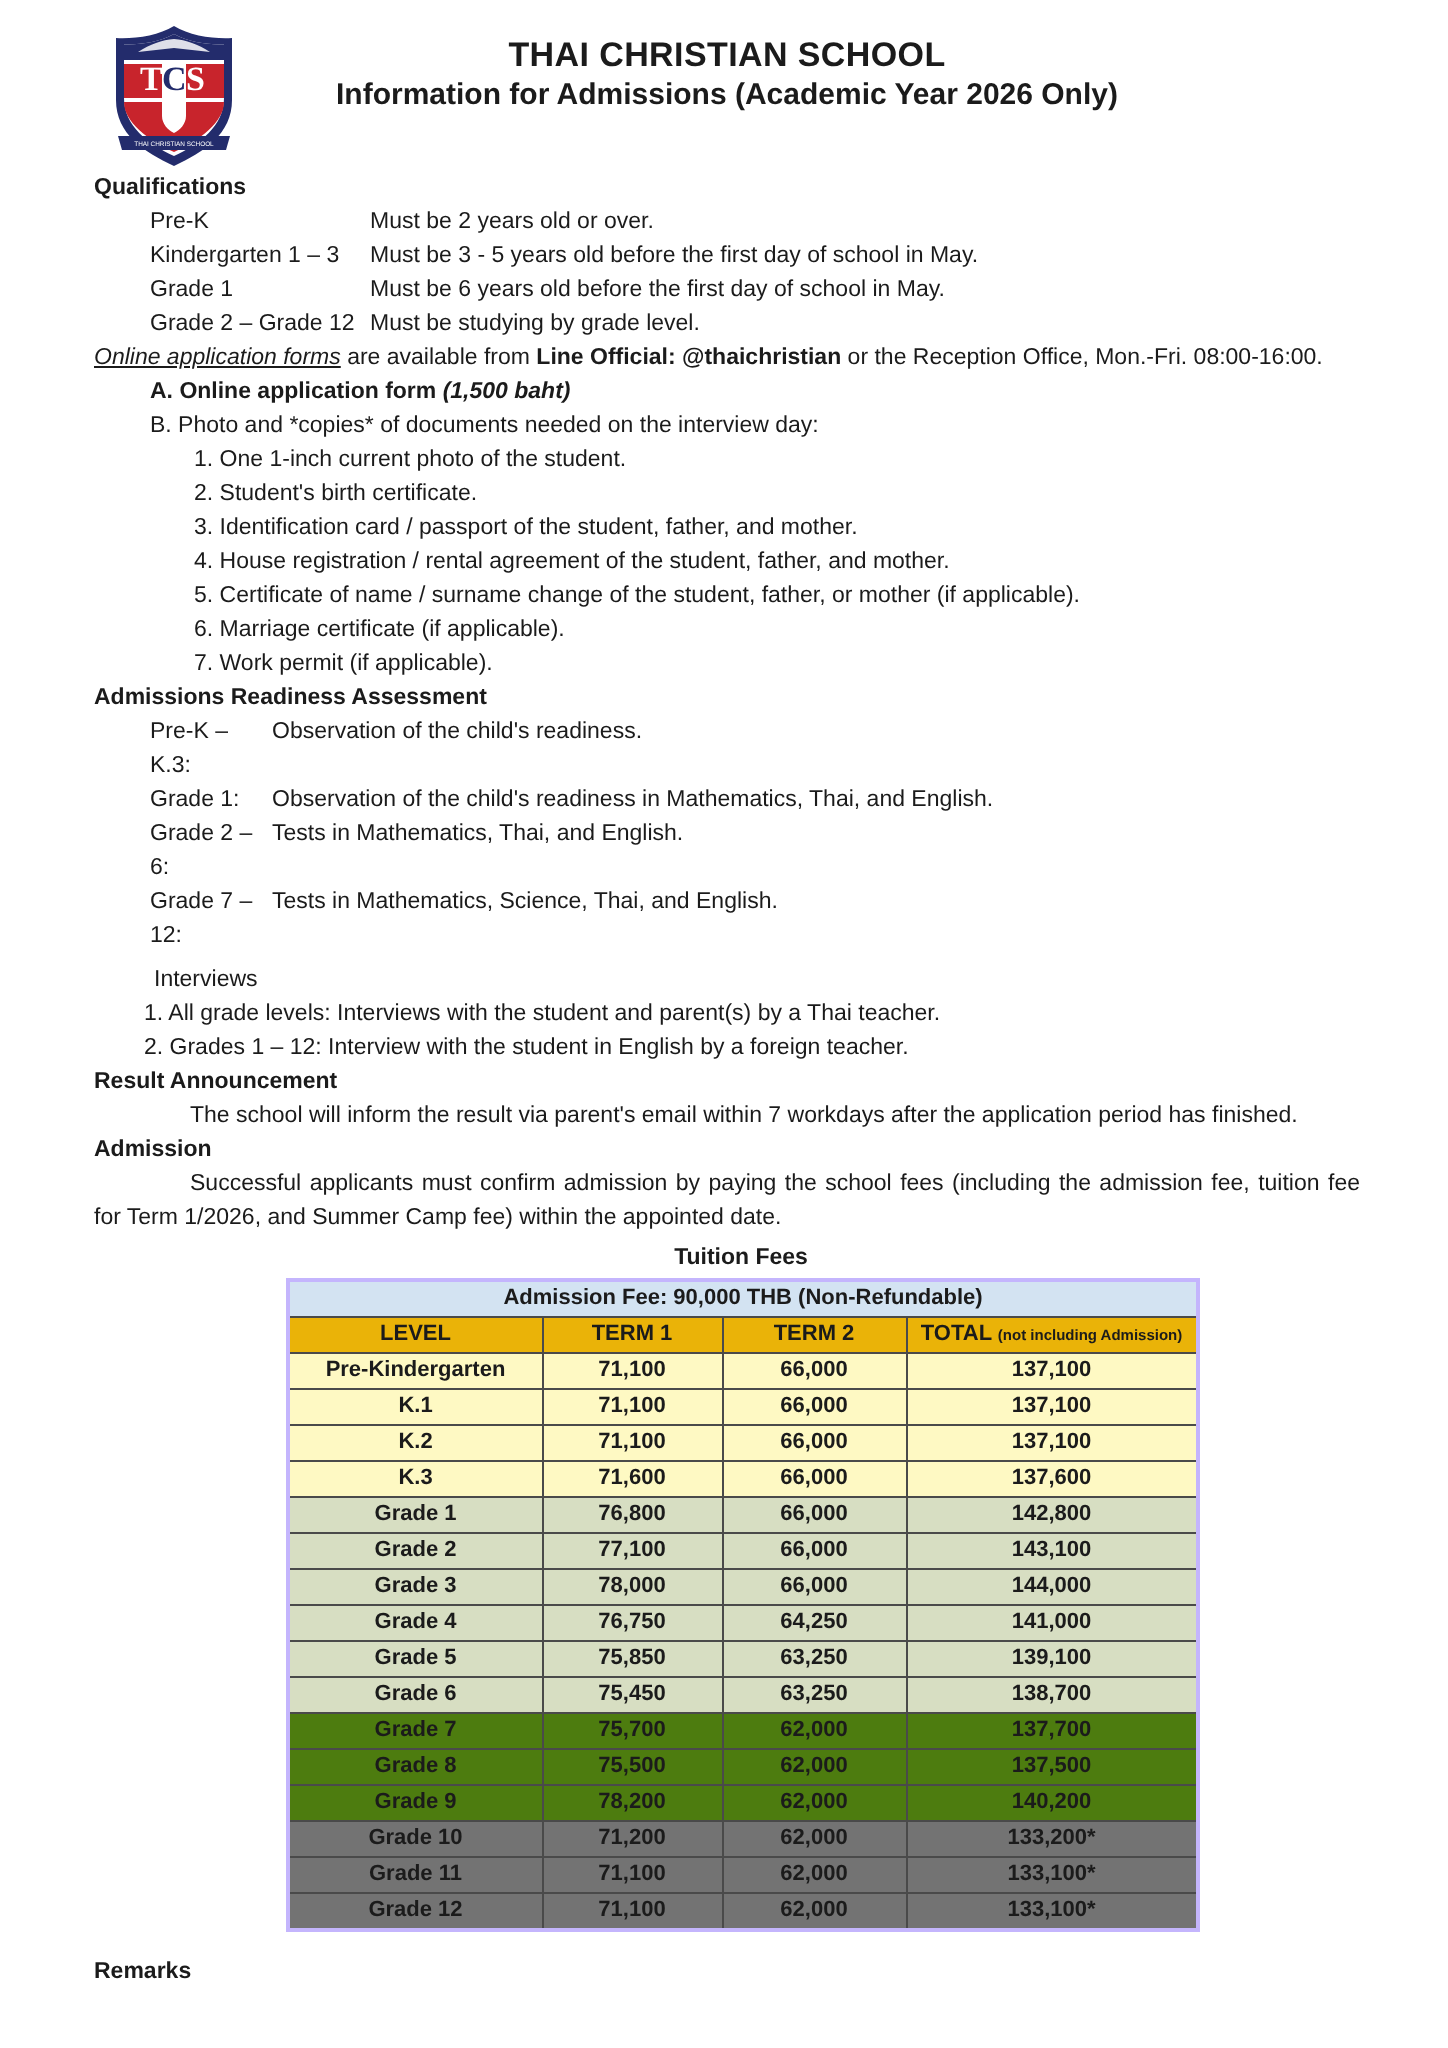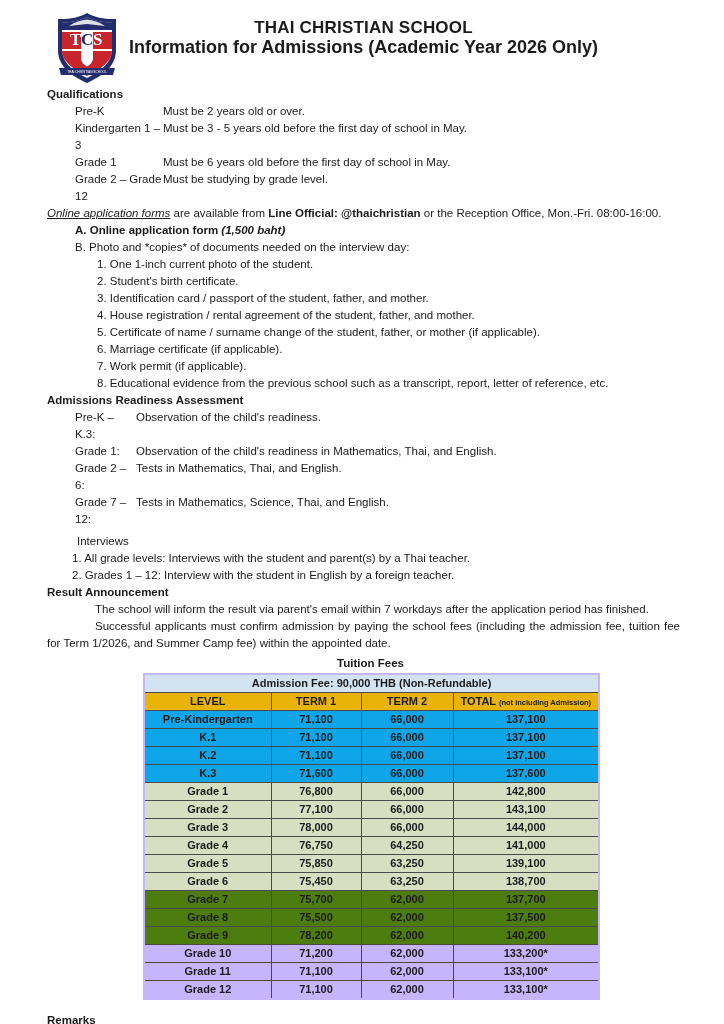--- a/index.html
+++ b/index.html
@@ -3,47 +3,47 @@
 <meta charset="utf-8">
 <style>
   html,body{margin:0;padding:0;background:#fff;}
   body{width:724px;height:1024px;font-family:"Liberation Sans",sans-serif;font-size:11.5px;color:#1b1b1b;line-height:17px;overflow:hidden;}
   .page{position:relative;padding:10px 44px 0 47px;box-sizing:border-box;width:724px;height:1024px;}
   
   .hdr{position:relative;min-height:76px;}
   .logo{position:absolute;left:8px;top:2px;}
   .titles{text-align:center;padding-top:8px;}
   .title{font-size:17px;font-weight:bold;line-height:20px;letter-spacing:.2px;}
-  .subtitle{font-size:18px;font-weight:bold;line-height:19px;}
+  .subtitle{font-size:15px;font-weight:bold;line-height:19px;}
   
   .sec-title{font-weight:bold;}
   .row2{display:flex;}
-  .q-row .lbl{margin-left:28px;width:88px;flex:none;}
+  .q-row .lbl{margin-left:28px;width:110px;flex:none;}
   .a-row .lbl{margin-left:28px;width:61px;flex:none;}
   .indent1{margin-left:28px;}
   .indent2{margin-left:50px;}
   .link-like{font-style:italic;text-decoration:underline;}
   .bold{font-weight:bold;}
   .bi{font-weight:bold;font-style:italic;}
   .just{text-align:justify;}
   .first-ind{text-indent:48px;}
   .iv-title{margin-left:30px;font-weight:normal;margin-top:5px;}
   .iv-item{margin-left:25px;}
   
   .tbl-caption{font-weight:bold;text-align:center;width:455px;margin:3px 0 1px 96px;}
   table.fees{border-collapse:collapse;margin-left:96px;width:455px;table-layout:fixed;}
   table.fees td,table.fees th{border:1px solid #4a4a4a;font-weight:bold;text-align:center;font-size:11px;line-height:13px;padding:1px 2px;height:15px;overflow:hidden;white-space:nowrap;}
   table.fees{border:2px solid #c4b5fd;}
   col.c-level{width:127px;}col.c-t1{width:90px;}col.c-t2{width:92px;}col.c-total{width:146px;}
   .band-hdr1{background:#D3E3F2;}
   .band-hdr2{background:#eab308;}
-  .band-yellow{background:#0ea5e9;}
+  .band-yellow{background:#fef9c3;}
   .band-green{background:#D7DEC2;}
   .band-amber{background:#4d7c0f;}
-  .band-blue{background:#c4b5fd;}
+  .band-blue{background:#737373;}
   .tot-note{font-size:7.5px;font-weight:bold;}
   
   .remarks{margin-top:12px;}
 </style>
 </head>
 <body>
 
 <div class="page">
 
   <div class="hdr">
@@ -99,21 +99,20 @@
     </div>
     <div class="indent1">B. Photo and *copies* of documents needed on the interview day:</div>
     <div>
       <div class="indent2">1. One 1-inch current photo of the student.</div>
       <div class="indent2">2. Student's birth certificate.</div>
       <div class="indent2">3. Identification card / passport of the student, father, and mother.</div>
       <div class="indent2">4. House registration / rental agreement of the student, father, and mother.</div>
       <div class="indent2">5. Certificate of name / surname change of the student, father, or mother (if applicable).</div>
       <div class="indent2">6. Marriage certificate (if applicable).</div>
       <div class="indent2">7. Work permit (if applicable).</div>
-      <div class="indent2">8. Educational evidence from the previous school such as a transcript, report, letter of reference, etc.</div>
     </div>
   </div>
 
   <div>
     <div class="sec-title">Admissions Readiness Assessment</div>
     <div class="row2 a-row">
       <span class="lbl">Pre-K – K.3:</span>
       <span>Observation of the child's readiness.</span>
     </div>
     <div class="row2 a-row">
@@ -132,20 +131,21 @@
     <div class="iv-item">1. All grade levels:  Interviews with the student and parent(s) by a Thai teacher.</div>
     <div class="iv-item">2. Grades 1 – 12:   Interview with the student in English by a foreign teacher.</div>
   </div>
 
   <div>
     <div class="sec-title">Result Announcement</div>
     <div class="first-ind">The school will inform the result via parent's email within 7 workdays after the application period has finished.</div>
   </div>
 
   <div>
+    <div class="sec-title">Admission</div>
     <div class="first-ind just">Successful applicants must confirm admission by paying the school fees (including the admission fee, tuition fee for Term 1/2026, and Summer Camp fee) within the appointed date.</div>
   </div>
 
   <div class="tbl-caption">Tuition Fees</div>
   <table class="fees">
     <colgroup>
         <col class="c-level">
         <col class="c-t1">
         <col class="c-t2">
         <col class="c-total">

